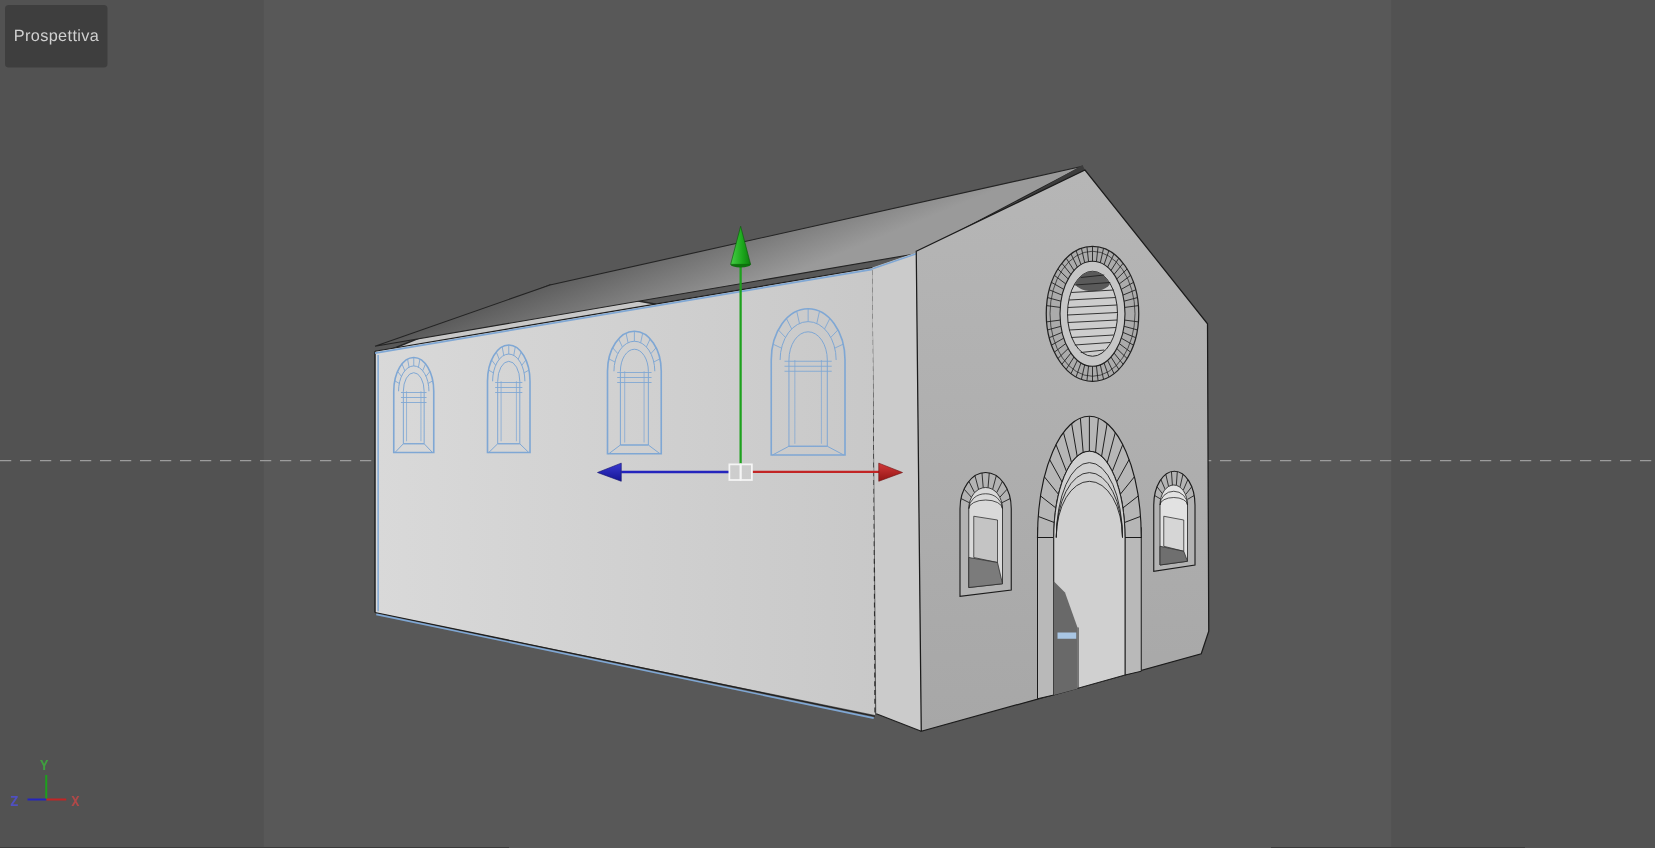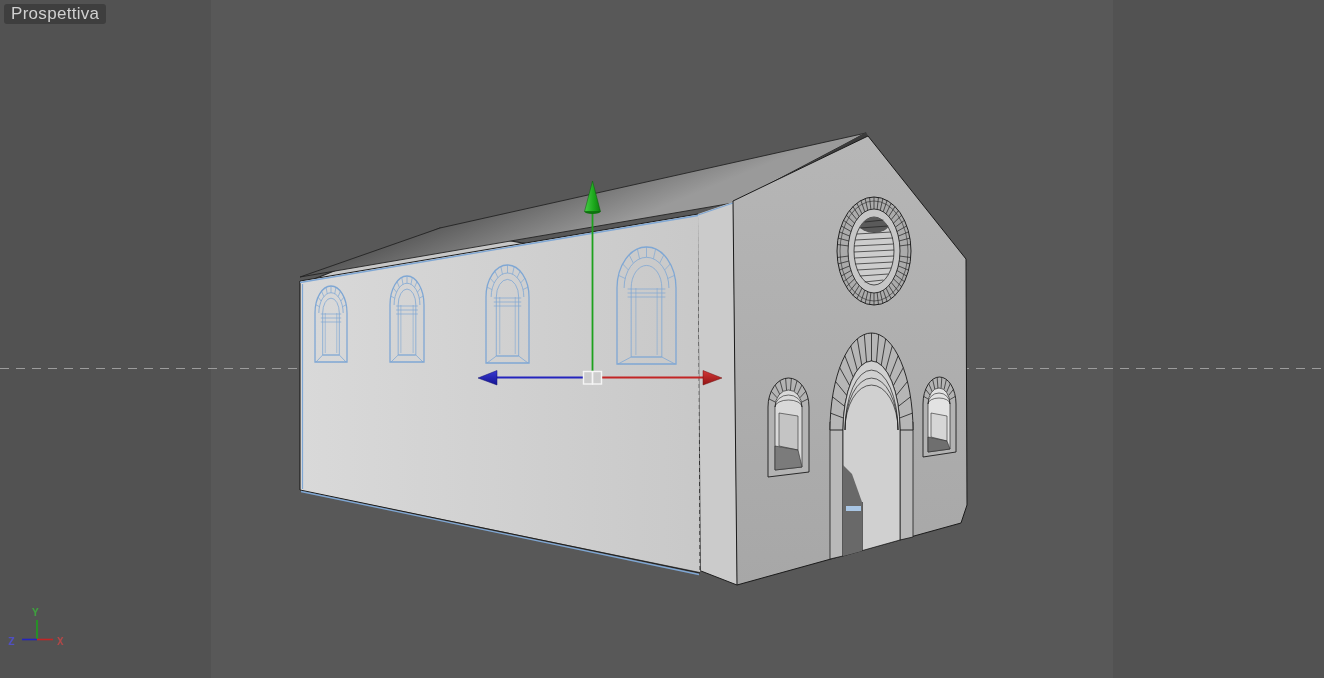--- a/index.html
+++ b/index.html
@@ -8,21 +8,21 @@
     background:var(--bg-center,#585858);
     font-family:"Liberation Sans",sans-serif;
   }
   .band{position:absolute;top:0;height:678px;background:var(--bg-outer,#525252);}
   #band-left{left:0;width:211px;}
   #band-right{left:1113px;width:211px;}
   svg{position:absolute;left:0;top:0;}
   #view-label{
     position:absolute;left:4px;top:4px;
     background:var(--label-bg,#3e3e3e);color:var(--label-text,#d0d0d0);
-    font-size:17px;line-height:14px;padding:3px 7px;border-radius:3px;
+    font-size:13px;line-height:14px;padding:18px 7px;border-radius:3px;
     letter-spacing:0.3px;
   }
   .horizon{stroke:var(--horizon-line,#9c9c9c);stroke-width:1;stroke-dasharray:9 7;}
   .sel{stroke:var(--selection-blue,#7fa7d4);fill:none;}
   .dk{stroke:#1f1f1f;fill:none;}
   .axx{stroke:var(--axis-x-red,#c22525);}
   .axy{stroke:var(--axis-y-green,#1da11d);}
   .axz{stroke:var(--axis-z-blue,#2424bd);}
   .axis-letter{font-family:"DejaVu Sans Mono",monospace;font-size:11px;font-weight:bold;}
   .lbl-x{fill:#b04848;} .lbl-y{fill:#3f9f3f;} .lbl-z{fill:#5050c0;}

